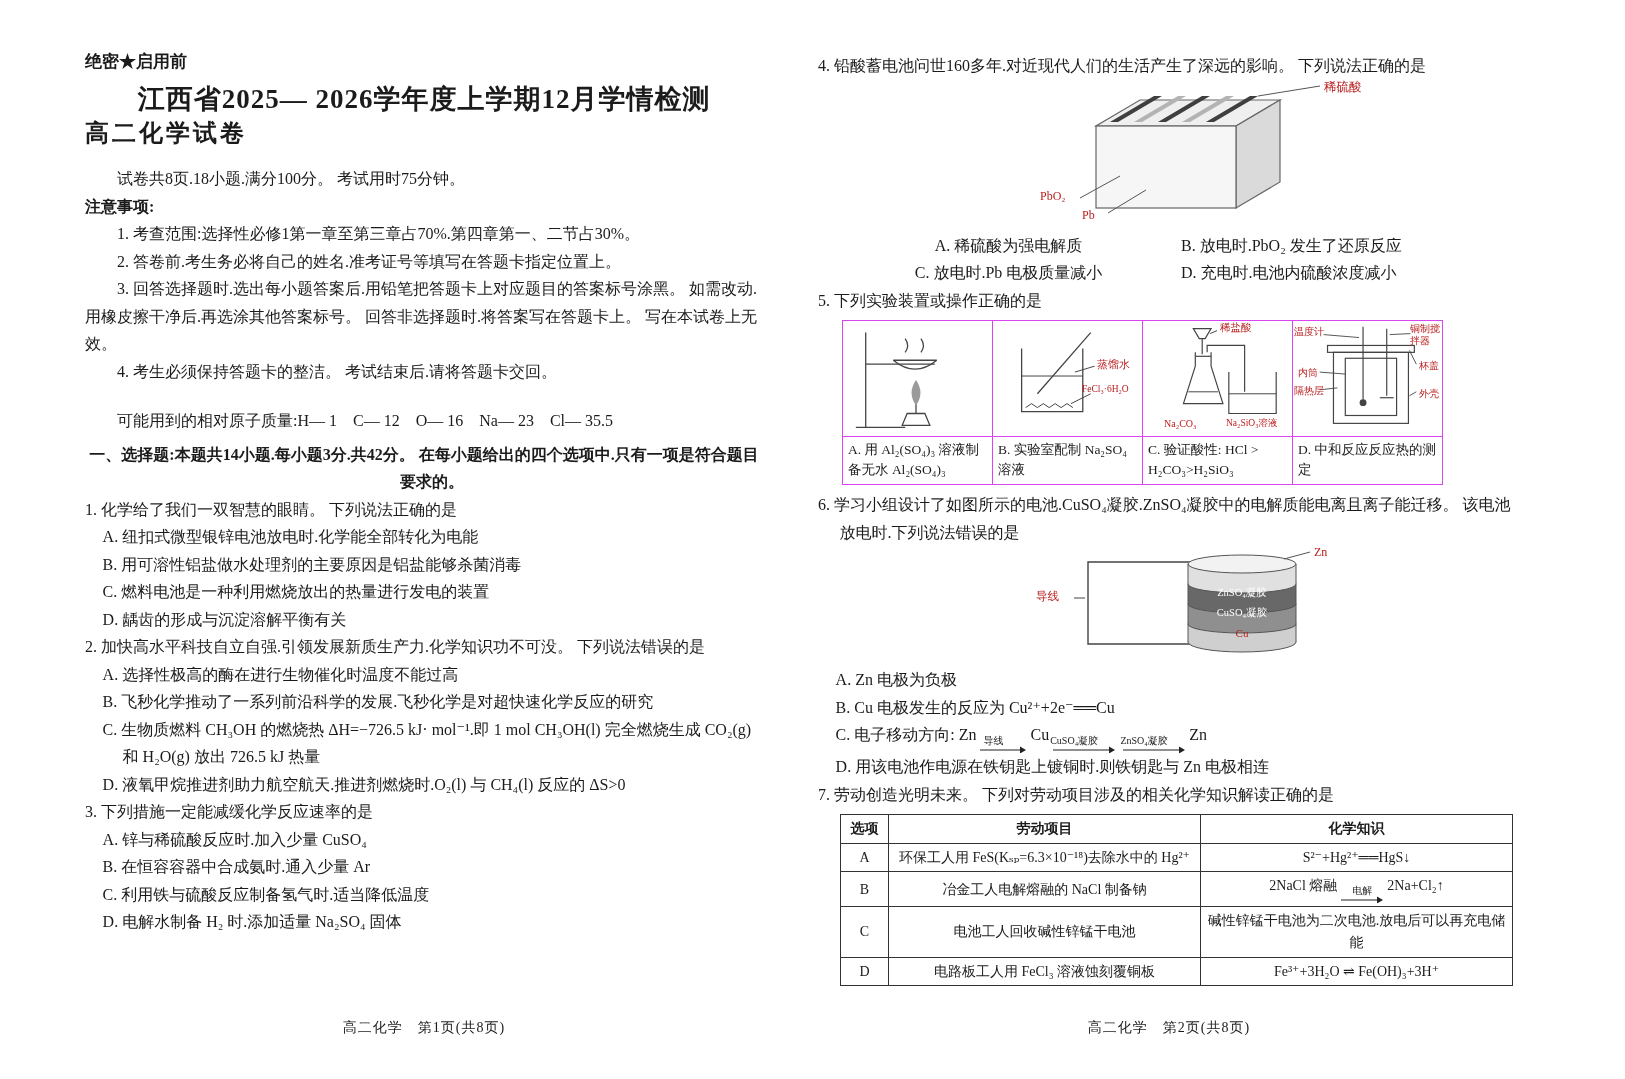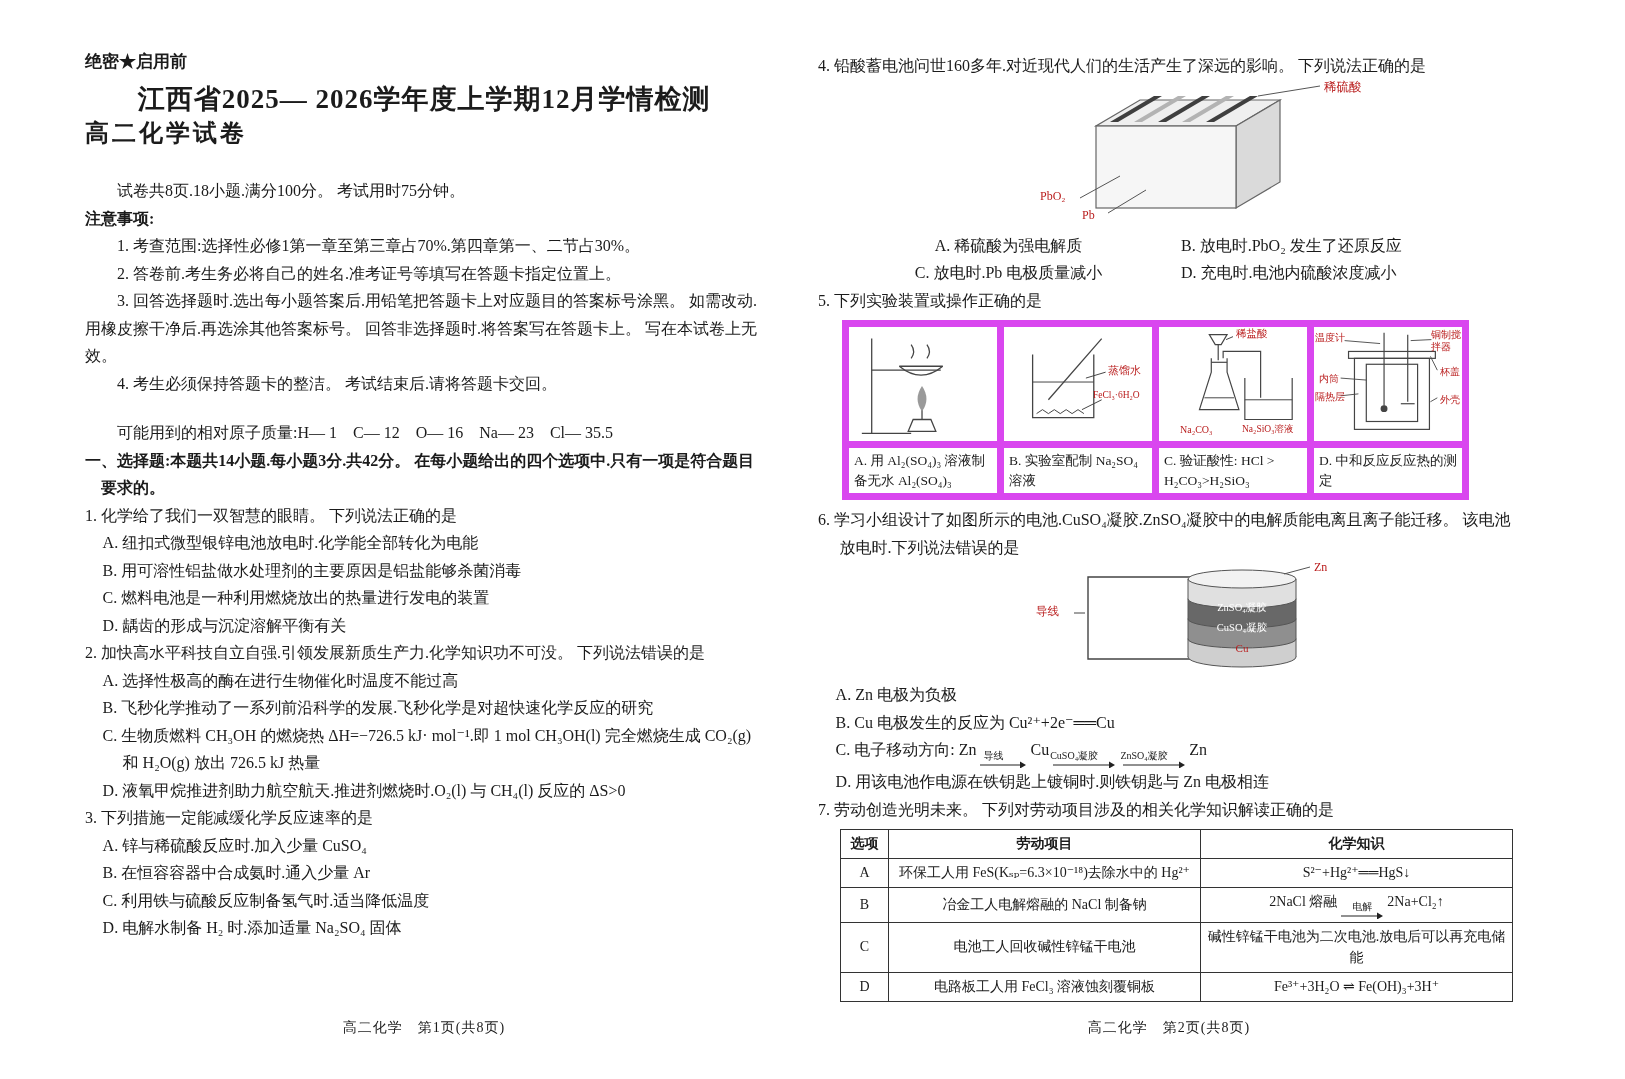--- a/index.html
+++ b/index.html
@@ -6,38 +6,38 @@
   html,body { background:#ffffff; }
   .sheet { position:relative; width:1625px; height:1079px; background:#fff;
            font-family:"Liberation Serif","DejaVu Serif",serif; color:#1b1b1b; font-size:16px; overflow:hidden; }
   .page { position:absolute; top:0; height:1079px; }
   .page-left  { left:85px;  width:678px; }
   .page-right { left:818px; width:702px; }
   p { line-height:27.5px; }
   .secrecy { margin-top:50px; font-weight:bold; font-size:17px; }
   .title   { text-align:center; font-size:27px; font-weight:bold; margin-top:8px; letter-spacing:1px; }
   .subtitle{ font-size:24px; font-weight:bold; margin-top:0; letter-spacing:3px; }
-  .meta { margin-top:28px; }
+  .meta { margin-top:16px; }
   .indent { text-indent:2em; }
   .notice-head { font-weight:bold; line-height:27.5px; }
   .atomic { margin-top:22px; }
-  .section-heading { font-weight:bold; padding-left:1em; text-indent:-1em; margin-top:0; line-height:27.5px; }
+  .section-heading { font-weight:bold; padding-left:1em; text-indent:-1em; margin-top:6px; line-height:27.5px;text-align:center; }
   .q-stem { padding-left:1.35em; text-indent:-1.35em; }
   .opt { margin-left:1.1em; padding-left:1.25em; text-indent:-1.25em; }
   .opt-row { display:flex; padding-left:18px; line-height:27.5px;text-align:center; }
   .opt-row .o1 { width:345px; flex:none; }
   .footer { position:absolute; bottom:42px; left:0; right:0; text-align:center; font-size:14px; letter-spacing:1px; }
   .fig { position:relative; }
   .fig-label { position:absolute; font-size:11px; line-height:1.15; white-space:nowrap; color:#b91c1c; }
   .q4-fig { height:152px; }
   .q4-fig svg { position:absolute; left:240px; top:0; }
   .q6-fig { height:120px; }
   .q6-fig svg { position:absolute; left:252px; top:2px; }
   .q5-table { border-collapse:collapse; margin:6px 0 6px 24px; }
-  .q5-table td { border:7px solid #d946ef; vertical-align:top; }
+  .q5-table td { border:1px solid #d946ef; vertical-align:top; }
   .q5-img { width:150px; height:116px; padding:1px; }
   .q5-fig { position:relative; width:146px; height:112px; }
   .q5-cap { font-size:13.5px; line-height:1.45; padding:3px 5px; height:48px; vertical-align:middle; }
   .q7-table { border-collapse:collapse; margin:6px 0 0 22px; font-size:14px; }
   .q7-table th, .q7-table td { border:1px solid #333; padding:3px 0; text-align:center; line-height:1.55; font-weight:normal; }
   .q7-table th { font-weight:bold; }
   .col-opt { width:48px; } .col-proj { width:312px; } .col-know { width:312px; }
   .over-arrow { display:inline-flex; flex-direction:column; align-items:center; margin:0 4px; vertical-align:-4px; }
   .oa-label { font-size:10px; line-height:1.1; white-space:nowrap; }
   .white { color:#fff; }

